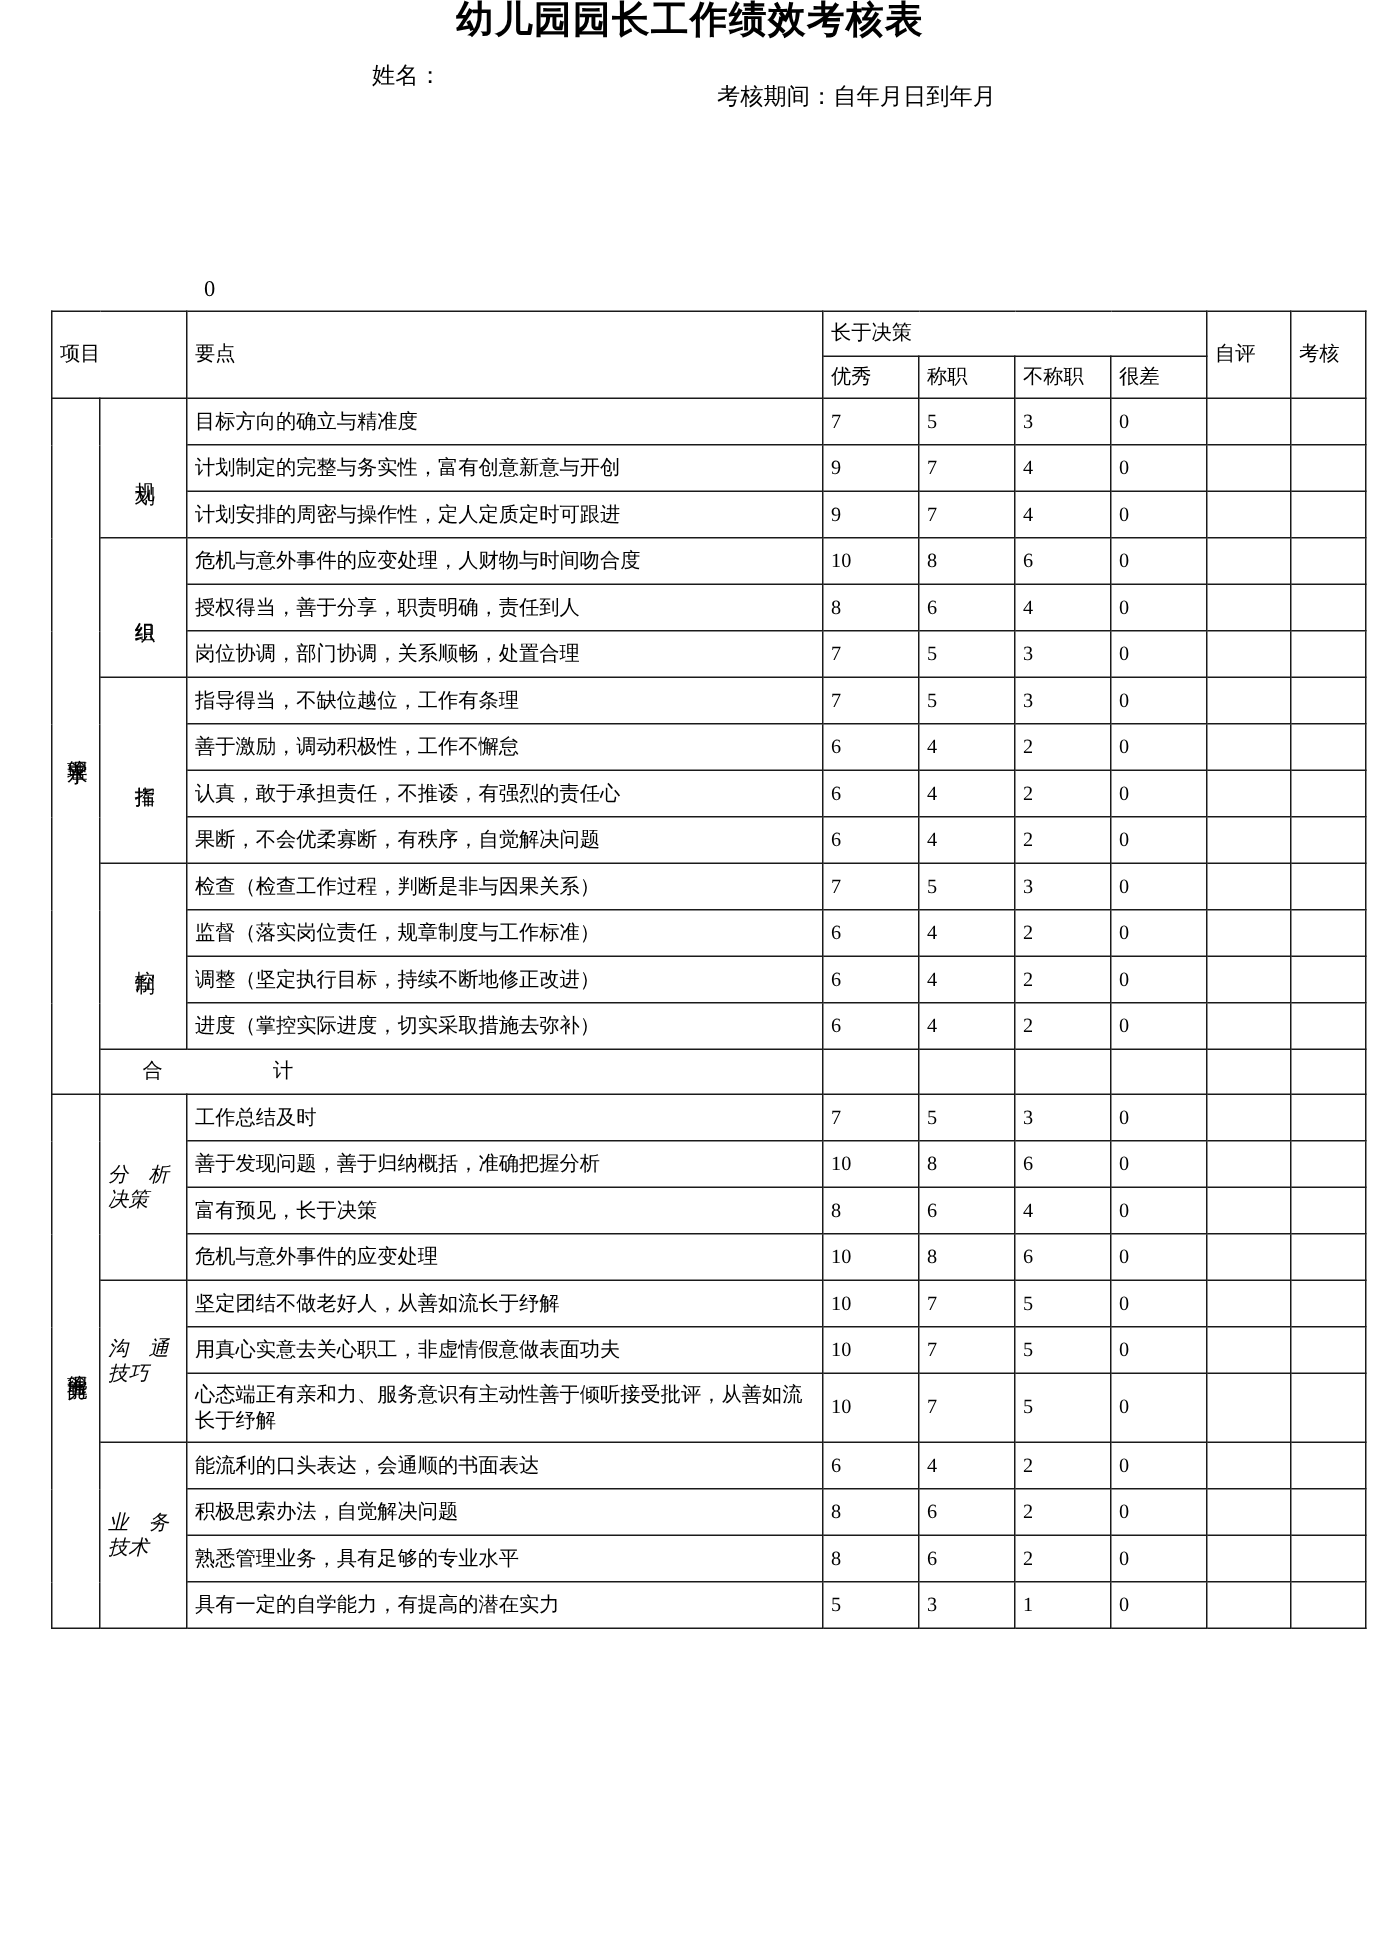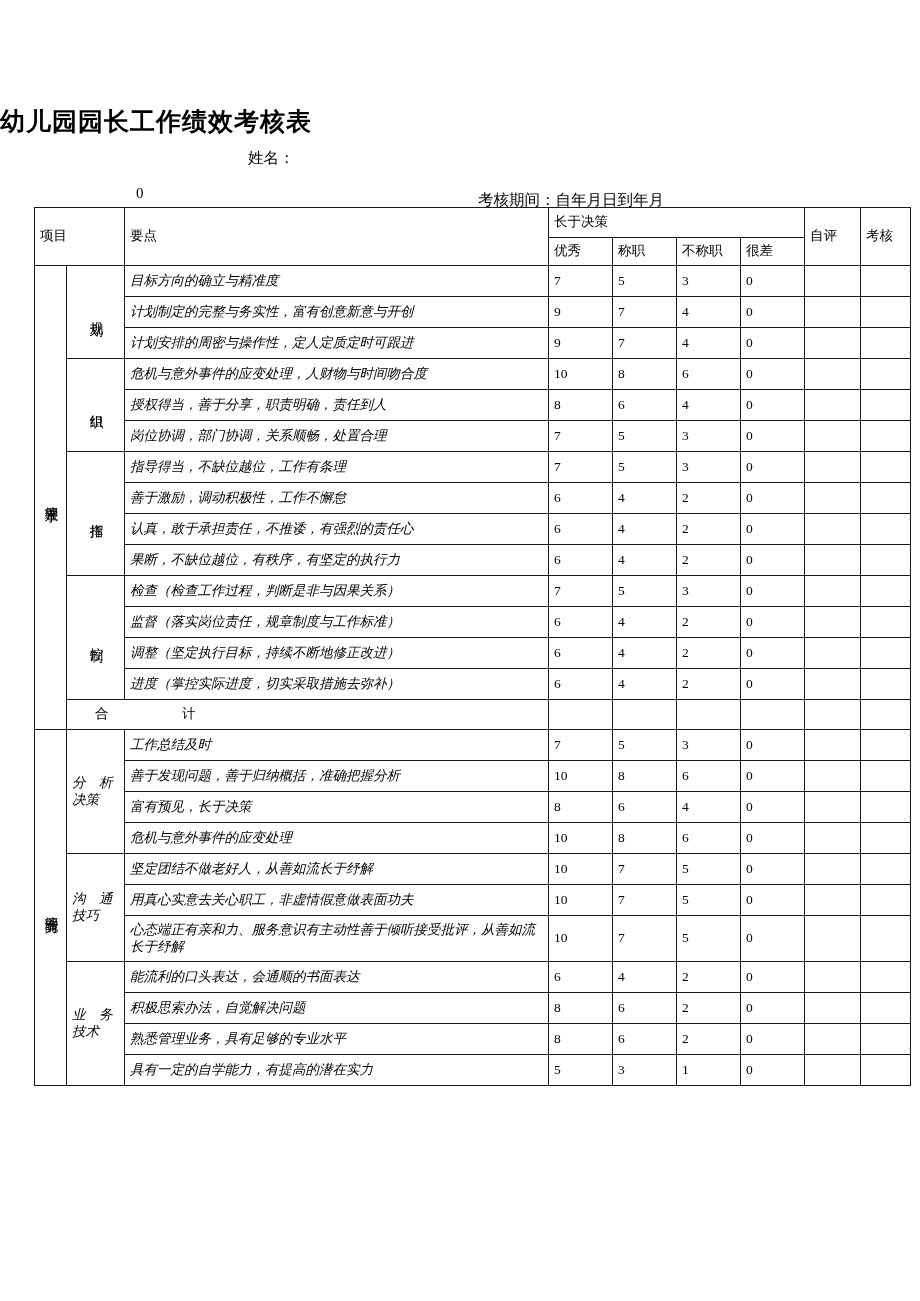--- a/index.html
+++ b/index.html
@@ -17,25 +17,25 @@
   }
   .page {
     width: 920px;
     height: 1301px;
     position: relative;
     box-sizing: border-box;
   }
 
   
   .doc-title {
+    text-align: center;
     font-size: 25px;
     font-weight: bold;
     letter-spacing: 1px;
     margin: 0;
-    padding-top: 108px;
     line-height: 1.1;
     font-family: "Liberation Sans", "DejaVu Sans", sans-serif;
   }
   .meta-row {
     margin: 0;
     padding-top: 26px;
     font-size: 15.5px;
     position: relative;
     height: 22px;
   }
@@ -43,21 +43,20 @@
     position: absolute;
     left: 248px;
     top: 12px;
     white-space: nowrap;
   }
   .meta-period {
     position: absolute;
     left: 478px;
     top: 26px;
     white-space: nowrap;
-    margin-top: 28px;
   }
 
   .stray-zero {
     position: absolute;
     left: 136px;
     top: 186px;
     font-size: 15px;
     line-height: 1;
   }
 
@@ -111,21 +110,20 @@
     padding-right: 2px;
     line-height: 1.35;
   }
   td.subcell .sub-wide {
     display: block;
     letter-spacing: 0;
     font-style: italic;
   }
   td.pointcell {
     height: 31px;
-    font-style: italic;
   }
   td.scorecell {
     padding-left: 5px;
   }
   td.blankcell { }
 
   tr.row-tall td { height: 46px; }
   tr.row-total td {
     height: 30px;
     padding-left: 28px;
@@ -274,21 +272,21 @@
         <tr>
           <td class="pointcell">认真，敢于承担责任，不推诿，有强烈的责任心</td>
           <td class="scorecell">6</td>
           <td class="scorecell">4</td>
           <td class="scorecell">2</td>
           <td class="scorecell">0</td>
           <td class="blankcell"></td>
           <td class="blankcell"></td>
         </tr>
         <tr>
-          <td class="pointcell">果断，不缺位越位，有秩序，有坚定的执行力</td>
+          <td class="pointcell">果断，不会优柔寡断，有秩序，自觉解决问题</td>
           <td class="scorecell">6</td>
           <td class="scorecell">4</td>
           <td class="scorecell">2</td>
           <td class="scorecell">0</td>
           <td class="blankcell"></td>
           <td class="blankcell"></td>
         </tr>
         <tr>
           <td class="subcell" rowspan="4" style="text-align: center;">
             <span class="vert">控制</span>

